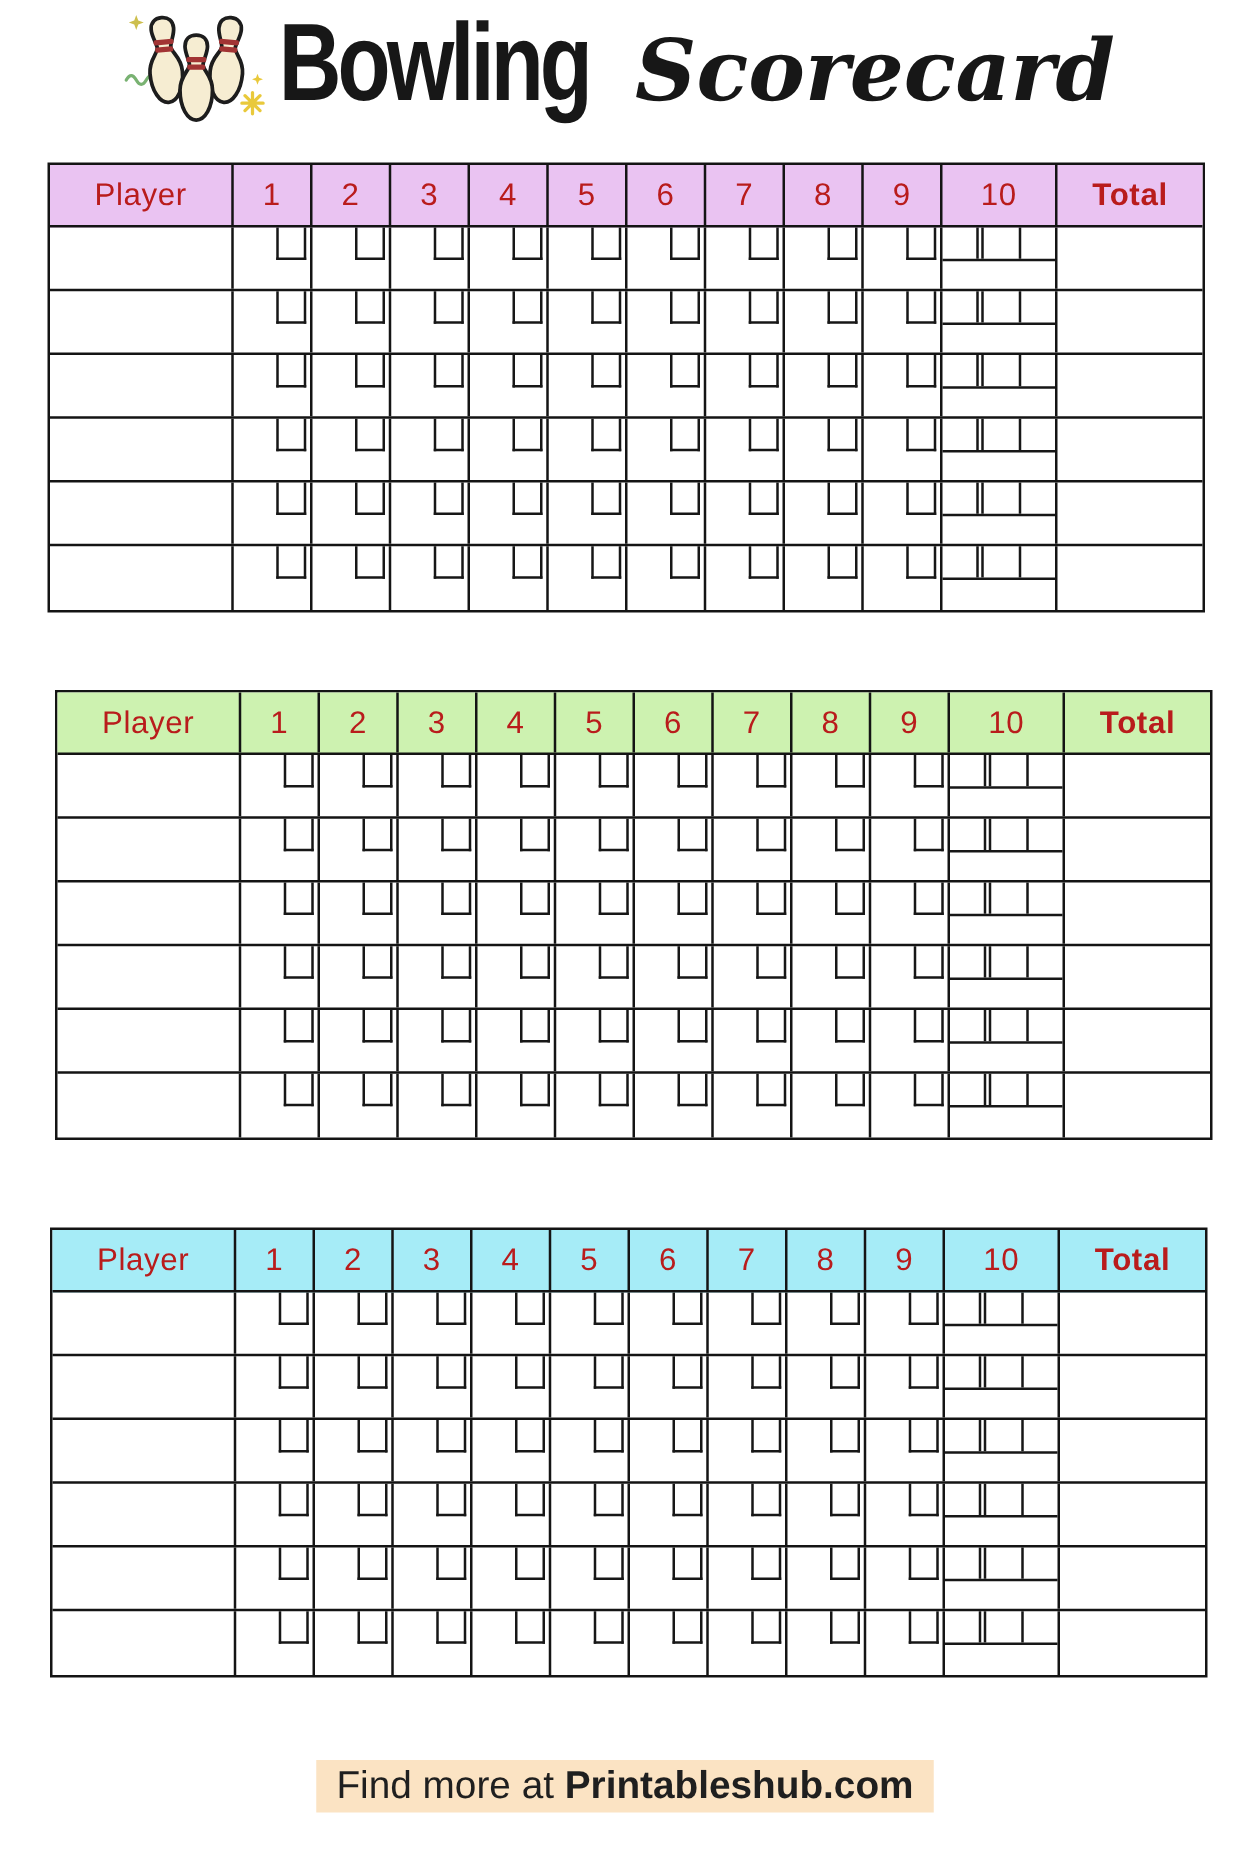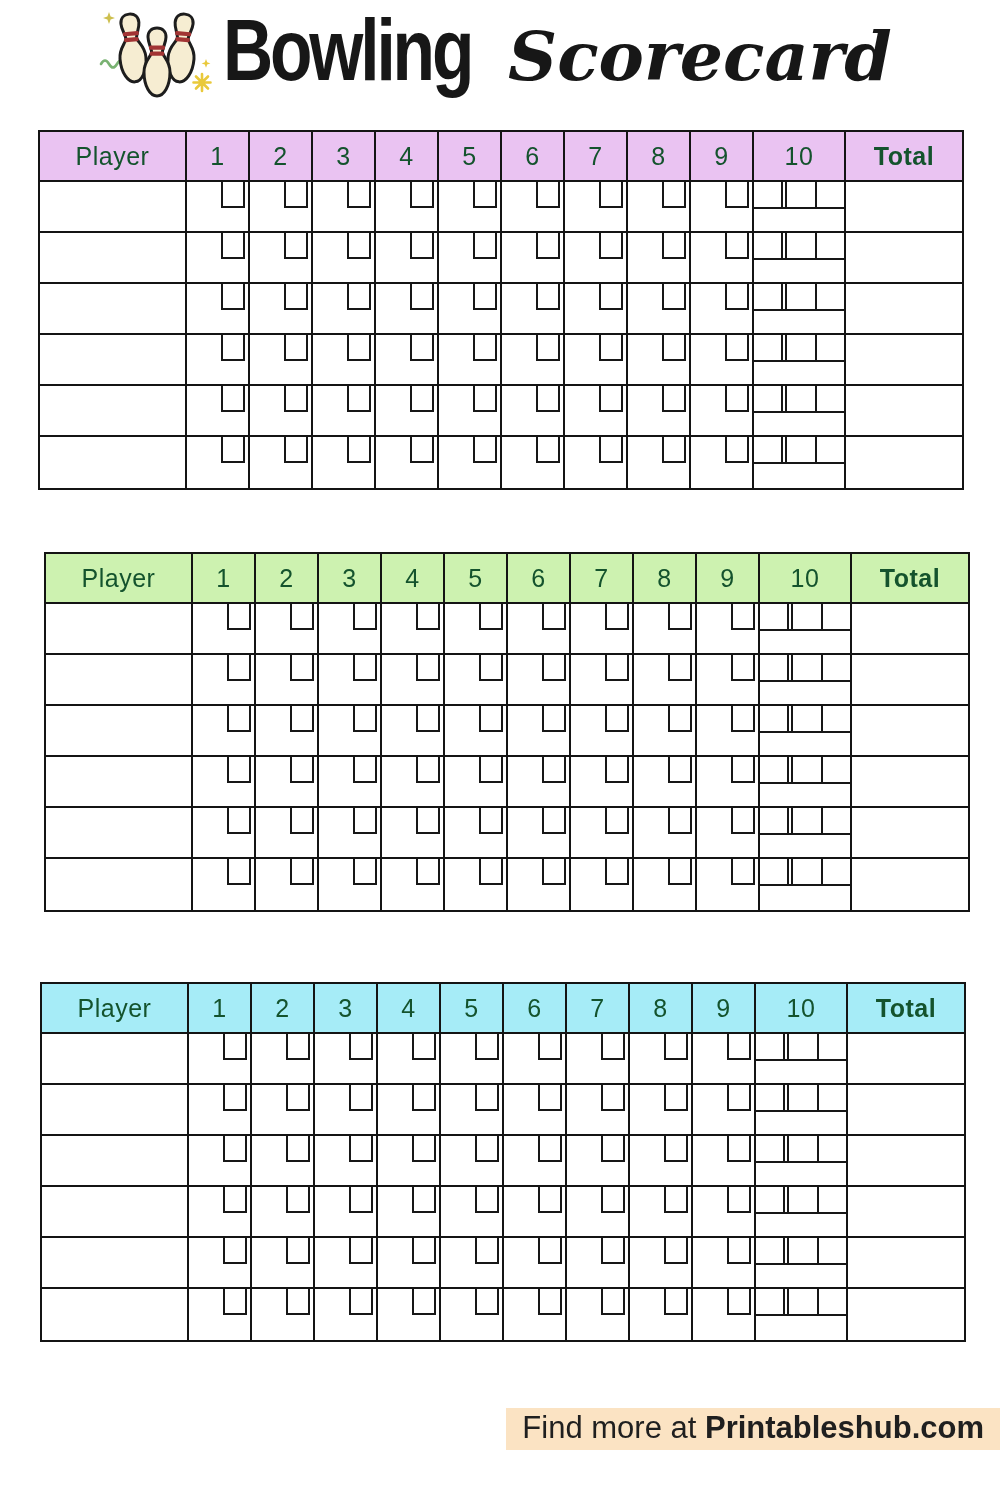--- a/index.html
+++ b/index.html
@@ -17,39 +17,39 @@
             font-size:68px;color:#171717;margin-left:-38px;}
 
   
   .scorecard{position:absolute;width:926px;border:2px solid #141414;background:#fff;box-sizing:border-box;}
   .sc0{left:38px;top:130px;}
   .sc1{left:44px;top:552px;}
   .sc2{left:40px;top:982px;}
   .hdr{display:grid;grid-template-columns:147px repeat(9,63px) 92px 1fr;
        height:48px;border-bottom:2px solid #141414;}
   .hcell{display:flex;align-items:center;justify-content:center;
-         font-size:25px;color:#14532d;letter-spacing:0.5px;
+         font-size:25px;color:#b91c1c;letter-spacing:0.5px;
          border-right:2px solid #141414;box-sizing:border-box;}
   .hcell:last-child{border-right:none;font-weight:bold;}
   .brow{display:grid;grid-template-columns:147px repeat(9,63px) 92px 1fr;
         height:51px;border-bottom:2px solid #141414;box-sizing:border-box;}
   .brow:last-child{border-bottom:none;}
   .bcell{position:relative;border-right:2px solid #141414;box-sizing:border-box;}
   .bcell:last-child{border-right:none;}
   .tbox{position:absolute;top:0;right:3px;width:24px;height:26px;
         border:2px solid #171717;border-top:none;box-sizing:border-box;}
   .tenth{position:absolute;top:0;left:0;right:0;height:27px;display:flex;
          border-bottom:2px solid #171717;box-sizing:border-box;}
   .tenth .tb{flex:1;border-right:2px solid #171717;box-sizing:border-box;}
   .tenth .tb:first-child{margin-right:2px;}
   .tenth .tb:nth-child(2){border-left:2px solid #171717;}
   .tenth .tb:last-child{border-right:none;}
 
   
-  .footer{position:absolute;left:0;top:1408px;width:100%;text-align:right;}
+  .footer{position:absolute;left:0;top:1408px;width:100%;text-align:center;}
   .footer .band{display:inline-block;padding:2px 16px 4px 16px;font-size:31px;color:#1f1f1f;}
   .footer .brand{font-weight:700;}
 </style>
 </head>
 <body>
 
 <div class="page">
 
   <header class="titlebar">
     <svg class="pins-icon" width="118" height="98" viewBox="0 0 118 98" xmlns="http://www.w3.org/2000/svg">

